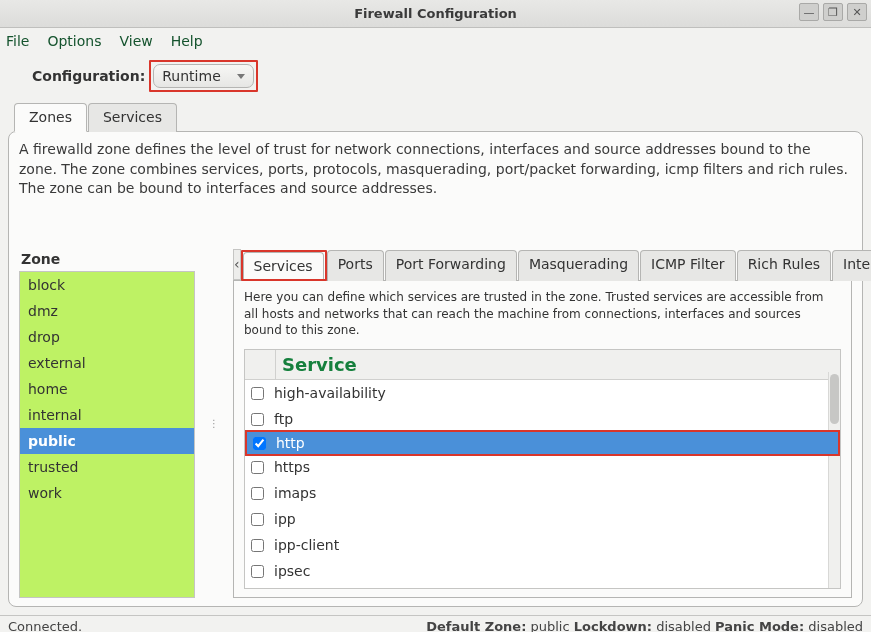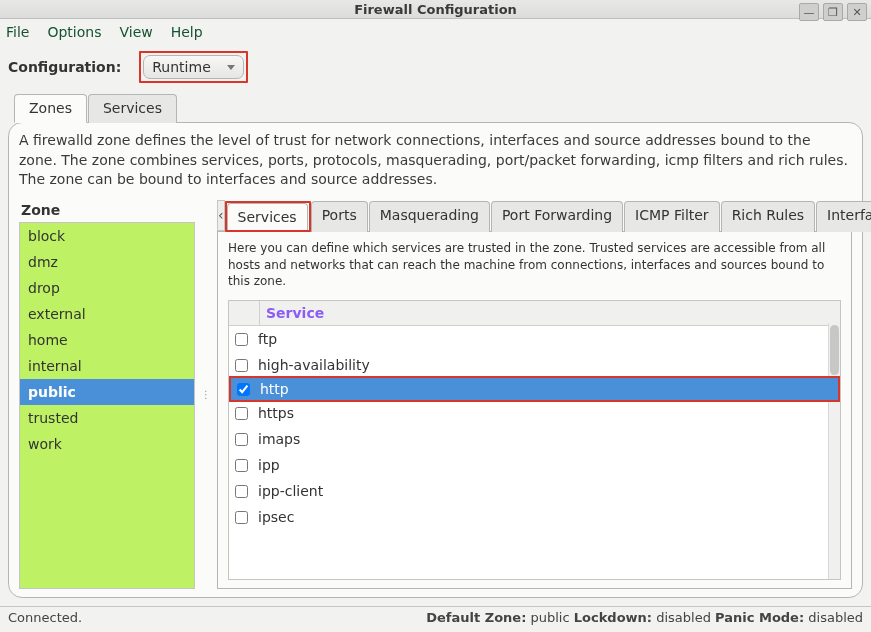--- a/index.html
+++ b/index.html
@@ -1,39 +1,39 @@
 <!DOCTYPE html>
 <html><head>
 <meta charset="utf-8">
 <style>
 * { box-sizing: border-box; margin: 0; padding: 0; font-family: "DejaVu Sans", "Liberation Sans", sans-serif; }
 body { background: #f2f2f0; font-size: 13px; color: #333; width: 871px; height: 632px; overflow: hidden; }
 
-.titlebar { height: 19px; background: linear-gradient(#e8e8e6,#dcdcda); border-bottom: 1px solid #bfbfbd; display: flex; align-items: center; position: relative; }
+.titlebar { height: 28px; background: linear-gradient(#e8e8e6,#dcdcda); border-bottom: 1px solid #bfbfbd; display: flex; align-items: center; position: relative; }
 .titlebar .title { flex: 1; text-align: center; font-weight: bold; font-size: 13px; color: #3a3a3a; }
 .winbtns { position: absolute; right: 4px; top: 3px; display: flex; gap: 4px; }
 .winbtn { width: 20px; height: 18px; background: #cfcfcd; border: 1px solid #a9a9a7; border-radius: 2px; display: flex; align-items: center; justify-content: center; font-size: 11px; color: #555; cursor: pointer; }
 
 .menubar { height: 26px; display: flex; align-items: center; padding: 0 6px; gap: 18px; font-size: 14px; color: #14532d; }
 .menubar span { cursor: pointer; }
 
-.cfgrow { display: flex; align-items: center; padding: 6px 8px 10px 8px; gap: 18px; }
+.cfgrow { display: flex; align-items: center; padding: 6px 8px 10px 8px; gap: 4px; margin-left: 24px; }
 .cfgrow label { font-weight: bold; font-size: 14px; }
 .cfgselect { border: 2px solid #d9362b; padding: 2px; border-radius: 1px; }
 .cfgselect-inner { background: linear-gradient(#f7f7f5,#e6e6e4); border: 1px solid #b5b5b3; border-radius: 7px; padding: 3px 8px; display: flex; align-items: center; gap: 16px; min-width: 90px; font-size: 14px; }
 .chev-down { width: 0; height: 0; border-left: 4px solid transparent; border-right: 4px solid transparent; border-top: 5px solid #777; }
 
 .tabs1 { display: flex; padding-left: 14px; position: relative; top: 1px; }
 .tab1 { padding: 5px 14px 6px 14px; border: 1px solid #b5b5b3; border-bottom: none; border-top-left-radius: 4px; border-top-right-radius: 4px; background: #e7e7e5; margin-right: 1px; font-size: 14px; cursor: pointer; text-align: right; }
 .tab1.active { background: #fbfbfa; border-bottom: 1px solid #fbfbfa; position: relative; z-index: 2; }
 
-.panel1 { margin: 0 8px 8px 8px; border: 1px solid #b5b5b3; background: #fbfbfa; padding: 8px 10px; height: 476px; border-radius: 14px; display: flex; flex-direction: column; }
+.panel1 { margin: 0 8px 8px 8px; border: 1px solid #b5b5b3; background: #fbfbfa; padding: 8px 10px; height: 476px; border-radius: 8px; display: flex; flex-direction: column; }
 .desc1 { font-size: 14px; color: #3a3a3a; line-height: 1.4; margin-bottom: 10px; }
 
-.zonegrid { display: flex; gap: 8px; flex: 1; min-height: 0; }
+.zonegrid { display: flex; gap: 16px; flex: 1; min-height: 0; margin-top: 40px; }
 .zonecol { width: 176px; display: flex; flex-direction: column; }
 .zoneheader { font-weight: bold; font-size: 14px; padding: 2px 2px 4px 2px; }
 .zonelist { flex: 1; border: 1px solid #c5c5c3; background: #bef264; overflow: auto; }
 .zoneitem { padding: 5px 8px; font-size: 14px; cursor: pointer; }
 .zoneitem.sel { background: #4a90d9; color: #fff; font-weight: bold; }
 
 .splitter { width: 6px; display: flex; align-items: center; justify-content: center; color: #999; cursor: col-resize; font-size: 10px; }
 
 .rightcol { flex: 1; display: flex; flex-direction: column; min-width: 0; }
 .tabs2wrap { display: flex; align-items: stretch; }
@@ -41,21 +41,21 @@
 .tabs2 { display: flex; position: relative; top: 1px; }
 .tab2 { padding: 5px 10px; border: 1px solid #b5b5b3; border-bottom: none; border-top-left-radius: 4px; border-top-right-radius: 4px; background: #e7e7e5; margin-right: 1px; font-size: 14px; white-space: nowrap; cursor: pointer; }
 .tab2.active { background: #fbfbfa; }
 .redbox { border: 2px solid #d9362b; border-radius: 1px; padding: 0; }
 
 .panel2 { border: 1px solid #b5b5b3; background: #fbfbfa; flex: 1; padding: 8px 10px; display: flex; flex-direction: column; min-height: 0; }
 .desc2 { font-size: 12px; line-height: 1.4; margin-bottom: 10px; }
 .svctable { flex: 1; border: 1px solid #c5c5c3; background: #fff; display: flex; flex-direction: column; min-height: 0; position: relative; }
 .svcheader { display: flex; background: #f0f0ee; border-bottom: 1px solid #d0d0ce; }
 .svcheader .c1 { width: 30px; }
-.svcheader .c2 { flex: 1; padding: 4px 6px; font-weight: bold; font-size: 14px; color: #8b5cf6; border-left: 1px solid #d0d0ce; }
+.svcheader .c2 { flex: 1; padding: 4px 6px; font-weight: bold; font-size: 18px; color: #15803d; border-left: 1px solid #d0d0ce; }
 .svcbody { flex: 1; overflow: hidden; }
 .svcrow { display: flex; align-items: center; height: 26px; padding-left: 6px; font-size: 14px; cursor: pointer; }
 .svcrow input { margin-right: 10px; }
 .svcrow.sel { background: #4a90d9; color: #fff; }
 .svcrow.redwrap { border: 2px solid #d9362b; margin: -2px 0; position: relative; z-index: 1; }
 .vscroll { position: absolute; right: 0; top: 22px; bottom: 0; width: 12px; border-left: 1px solid #d8d8d6; background: #f0f0ee; }
 .vthumb { position: absolute; left: 1px; right: 1px; top: 2px; height: 50px; background: #c7c7c5; border-radius: 5px; }
 
 .statusbar { height: 22px; border-top: 1px solid #c5c5c3; display: flex; align-items: center; padding: 0 8px; font-size: 13px; color: #444; justify-content: space-between; }
 .statusbar .right span.k { font-weight: bold; }
@@ -113,43 +113,43 @@
     </div>
     <div class="splitter">⋮</div>
     <div class="rightcol">
       <div class="tabs2wrap">
         <div class="scrollbtn">‹</div>
         <div class="tabs2" id="tabs2">
             <div class="redbox">
               <div class="tab2 active">Services</div>
             </div>
             <div class="tab2">Ports</div>
+            <div class="tab2">Port Forwarding</div>
             <div class="tab2">Masquerading</div>
-            <div class="tab2">Port Forwarding</div>
             <div class="tab2">ICMP Filter</div>
             <div class="tab2">Rich Rules</div>
             <div class="tab2">Interfaces</div>
           </div>
 
       </div>
       <div class="panel2">
         <div class="desc2">Here you can define which services are trusted in the zone. Trusted services are accessible from all hosts and networks that can reach the machine from connections, interfaces and sources bound to this zone.</div>
         <div class="svctable">
           <div class="svcheader">
             <div class="c1"></div>
             <div class="c2">Service</div>
           </div>
           <div class="svcbody" id="svcbody">
               <div class="svcrow">
                 <input type="checkbox" style="">
-                <span>ftp</span>
+                <span>high-availability</span>
               </div>
               <div class="svcrow">
                 <input type="checkbox" style="">
-                <span>high-availability</span>
+                <span>ftp</span>
               </div>
               <div class="svcrow sel redwrap">
                 <input type="checkbox" checked="" style="">
                 <span>http</span>
               </div>
               <div class="svcrow">
                 <input type="checkbox" style="">
                 <span>https</span>
               </div>
               <div class="svcrow">

